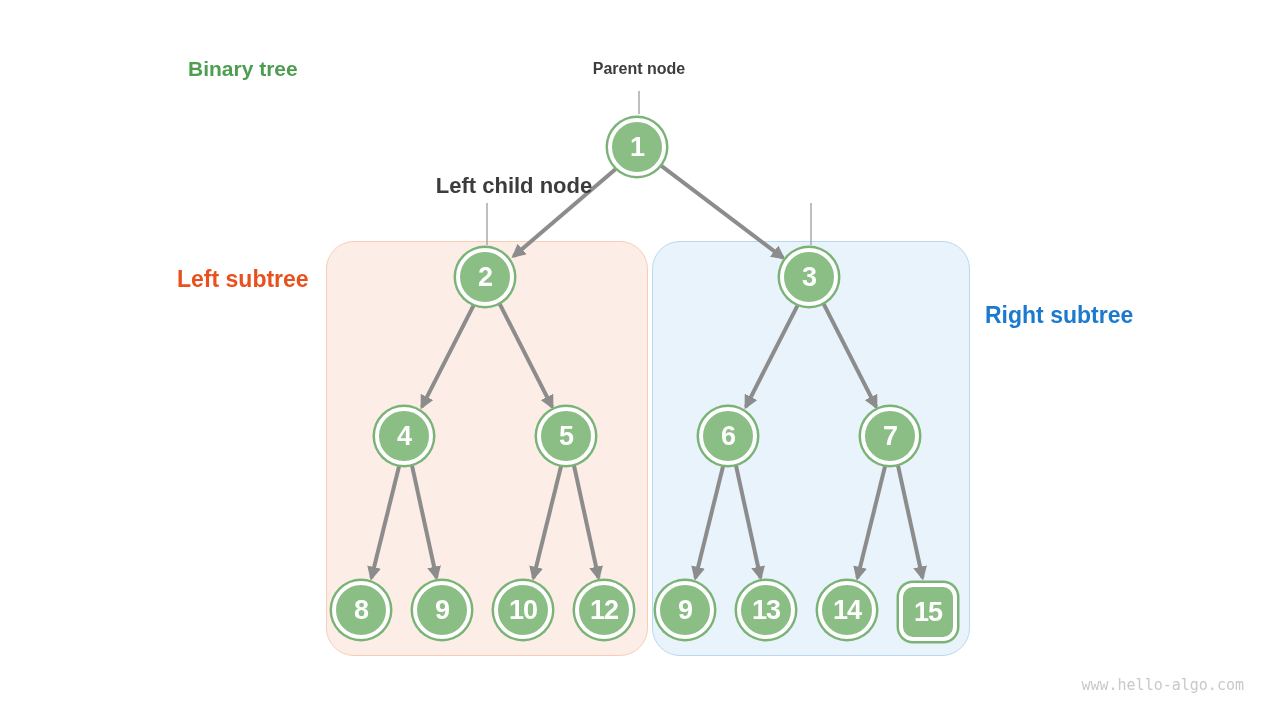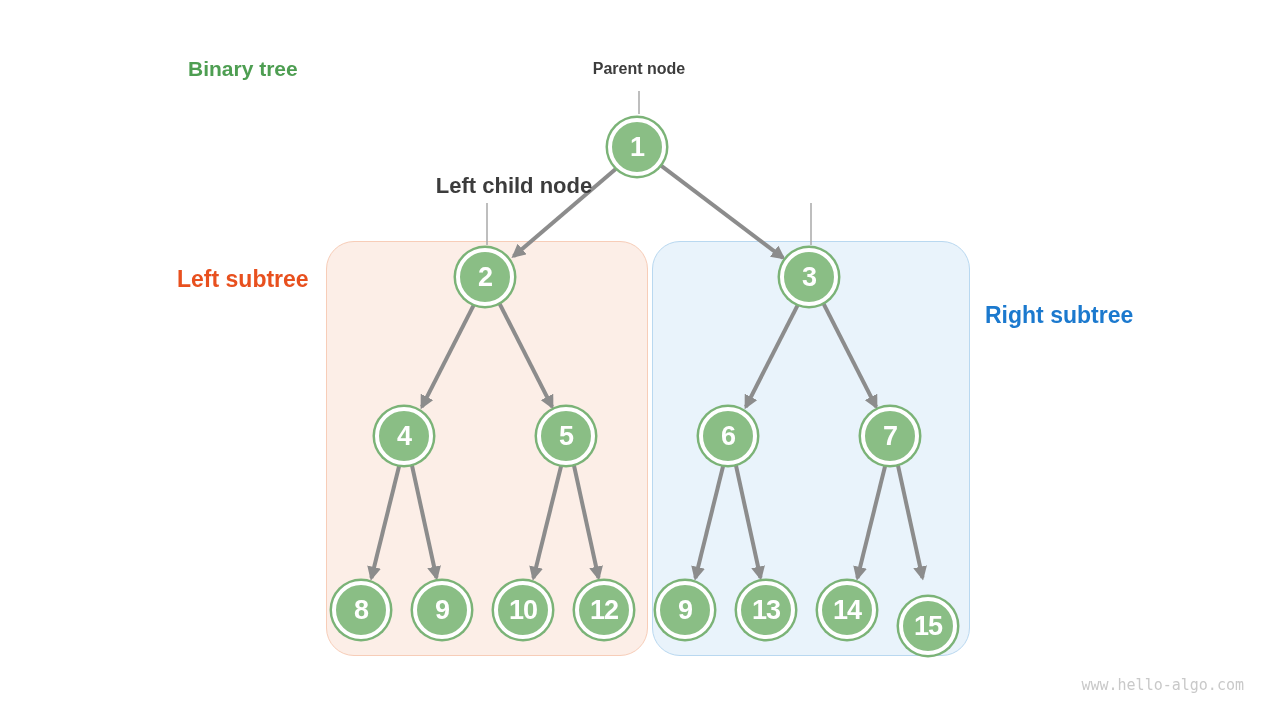--- a/index.html
+++ b/index.html
@@ -98,21 +98,21 @@
       <div class="node" style="left: 568px; top: 438px;">5</div>
       <div class="node" style="left: 730px; top: 438px;">6</div>
       <div class="node" style="left: 892px; top: 438px;">7</div>
       <div class="node" style="left: 363px; top: 612px;">8</div>
       <div class="node" style="left: 444px; top: 612px;">9</div>
       <div class="node" style="left: 525px; top: 612px; text-align: right;">10</div>
       <div class="node" style="left: 606px; top: 612px;">12</div>
       <div class="node" style="left: 687px; top: 612px;">9</div>
       <div class="node" style="left: 768px; top: 612px;">13</div>
       <div class="node" style="left: 849px; top: 612px;">14</div>
-      <div class="node" style="left: 930px; top: 628px;">15</div>
+      <div class="node" style="left: 930px; top: 614px; border-radius: 14px;">15</div>
     </div>
 
   <div class="lbl title">Binary tree</div>
   <div class="lbl parent">Parent node</div>
   <div class="lbl leftchild">Left child node</div>
   <div class="lbl leftsub">Left subtree</div>
   <div class="lbl rightsub">Right subtree</div>
   <div class="watermark">www.hello-algo.com</div>
 
 </div>

